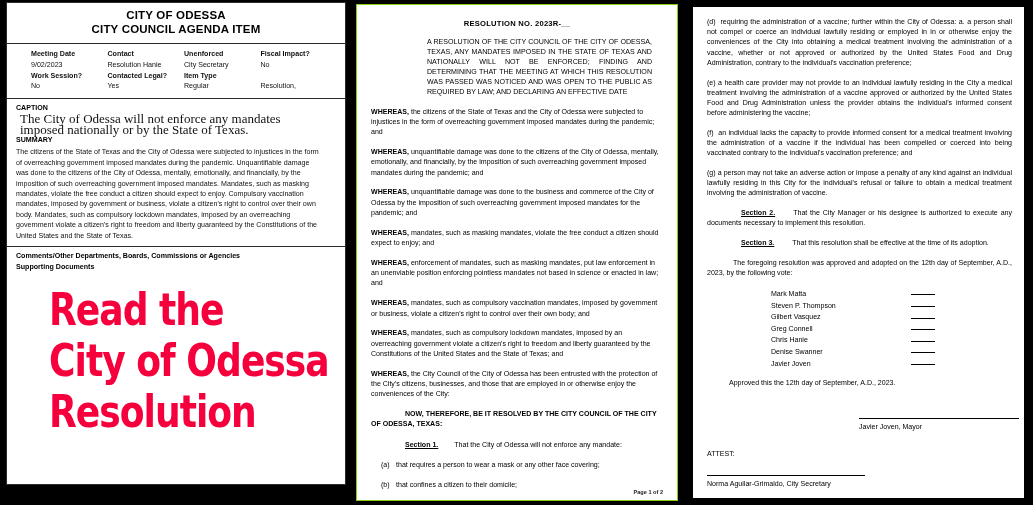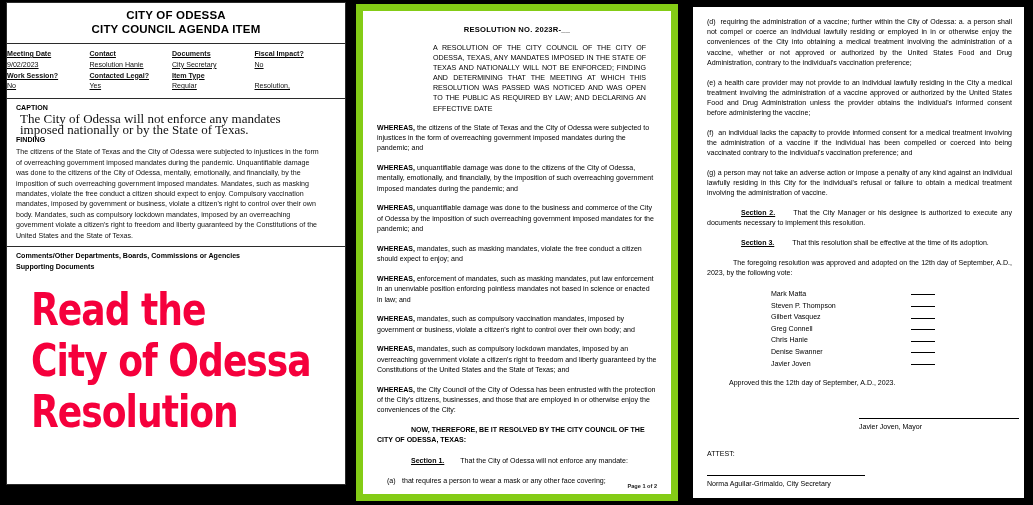--- a/index.html
+++ b/index.html
@@ -39,43 +39,42 @@
     width: 100%;
     overflow: hidden;
     position: relative;
   }
   .page-left {
     border: 1px solid #2b2b2b;
     height: 483px;
     padding: 0;
   }
   .page-mid {
-    border: 7px solid #84cc16;
+    border: 1px solid #84cc16;
     padding: 8px 14px 4px 14px;
   }
   .page-right {
     border: 3px solid #000000;
     padding: 10px 12px 4px 14px;
   }
 
   
   .agenda-title {
     text-align: center;
     font-weight: bold;
     font-size: 11.5px;
     line-height: 13.5px;
     padding: 6px 4px 7px 4px;
     letter-spacing: .2px;
     color: #000;
   }
 
   .meta-block {
-    padding: 5px 8px 6px 0;
+    padding: 5px 8px 6px 24px;
     border-top: 1px solid #2b2b2b;
-    text-decoration: underline;
   }
   .meta-row {
     display: flex;
     font-size: 7.1px;
     line-height: 10.8px;
     color: #111;
   }
   .meta-row > div { flex: 0 0 25%; box-sizing: border-box; padding-right: 4px; }
   .meta-row.labels > div { font-weight: bold; }
 
@@ -100,21 +99,21 @@
     font-size: 7.1px;
     line-height: 10.4px;
     text-align: left;
     color: #111;
     padding-top: 1px;
   }
 
   
   .overlay-red {
     position: absolute;
-    left: 24px;
+    left: 42px;
     top: 281px;
     width: 300px;
   }
   .overlay-red div {
     font-family: "DejaVu Sans", sans-serif;
     font-weight: bold;
     font-size: 44px;
     line-height: 51px;
     letter-spacing: -1.2px;
     transform: scaleX(0.82);
@@ -258,21 +257,21 @@
 
       <div class="agenda-title">
         <div>CITY OF ODESSA</div>
         <div>CITY COUNCIL AGENDA ITEM</div>
       </div>
 
       <div class="meta-block">
         <div class="meta-row labels">
           <div>Meeting Date</div>
           <div>Contact</div>
-          <div>Documents</div>
+          <div>Unenforced</div>
           <div>Fiscal Impact?</div>
         </div>
         <div class="meta-row">
           <div>9/02/2023</div>
           <div>Resolution Hanie</div>
           <div>City Secretary</div>
           <div>No</div>
         </div>
         <div class="meta-row labels">
           <div>Work Session?</div>
@@ -284,21 +283,21 @@
           <div>No</div>
           <div>Yes</div>
           <div>Regular</div>
           <div>Resolution,</div>
         </div>
       </div>
 
       <div class="sec-block">
         <div class="sec-head">CAPTION</div>
         <div class="sec-line">The City of Odessa will not enforce any mandates imposed nationally or by the State of Texas.</div>
-        <div class="sec-head">FINDING</div>
+        <div class="sec-head">SUMMARY</div>
         <div class="sec-para">The citizens of the State of Texas and the City of Odessa were subjected to injustices in the form of overreaching government imposed mandates during the pandemic. Unquantifiable damage was done to the citizens of the City of Odessa, mentally, emotionally, and financially, by the imposition of such overreaching government imposed mandates. Mandates, such as masking mandates, violate the free conduct a citizen should expect to enjoy. Compulsory vaccination mandates, imposed by government or business, violate a citizen's right to control over their own body. Mandates, such as compulsory lockdown mandates, imposed by an overreaching government violate a citizen's right to freedom and liberty guaranteed by the Constitutions of the United States and the State of Texas.</div>
       </div>
 
       <div class="sec-block">
         <div class="sec-head">Comments/Other Departments, Boards, Commissions or Agencies</div>
         <div class="sec-head">Supporting Documents</div>
       </div>
 
       <div class="overlay-red">
         <div style="color: rgb(245, 0, 60);">Read the</div>

